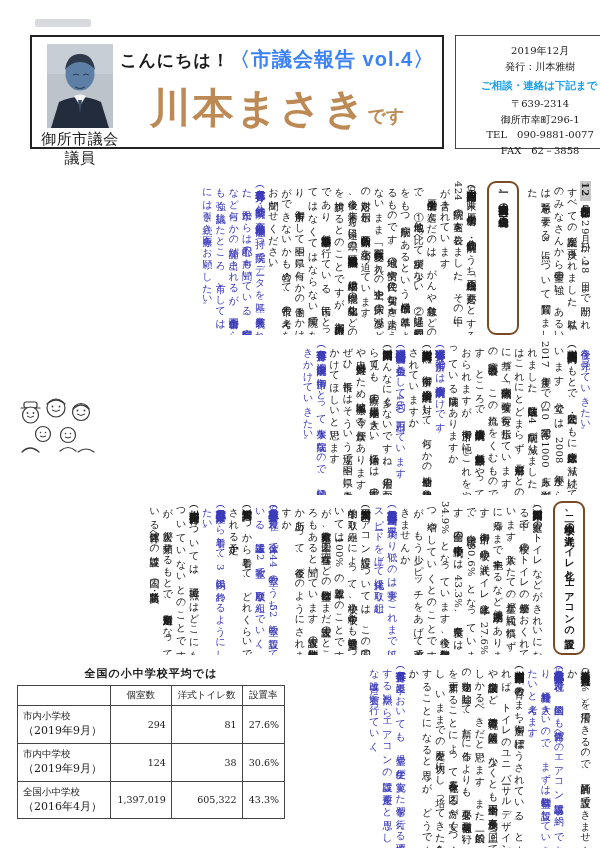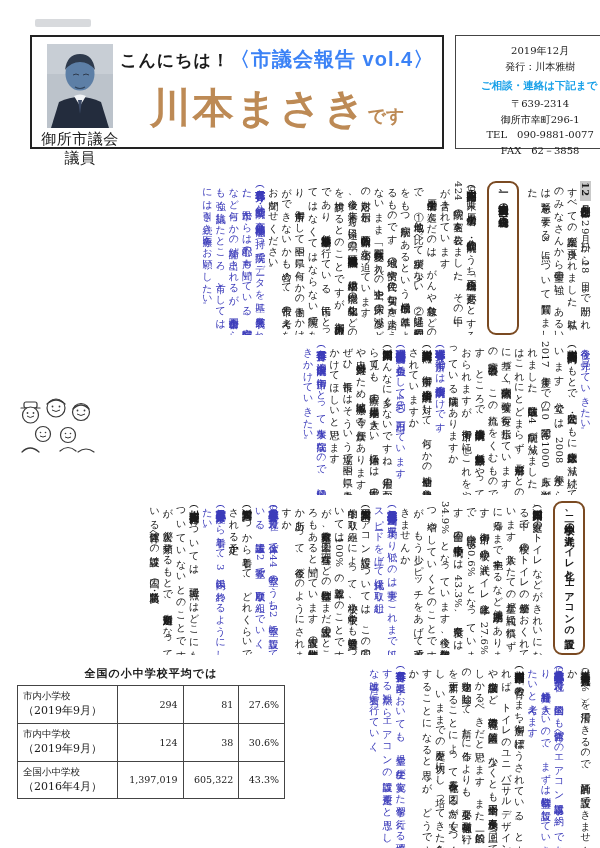--- a/index.html
+++ b/index.html
@@ -176,20 +176,26 @@
     <p class="para"><b class="plabel">（川本質問）</b><span>いつから着手して、どれくらいで完了される予定か。</span></p>
     <p class="para tone-a"><b class="plabel">（教育委員会答弁）</b><span>来年度から着手して、3年以内に終わるようにしたい。</span></p>
     <p class="para"><b class="plabel">（川本質問）</b><span>体育館については、現時点ではどこにもついていないとのことですが、災害が頻発するもとで、指定避難所となっている体育館への設置は、国の「緊急防災・</span></p>
   </div>
 
   <div class="strip-row s4wrap">
     <div class="tablebox">
       <div class="tbl-title">全国の小中学校平均では</div>
       <table class="toilet">
         <tbody>
+            <tr>
+          <th></th>
+          <th>個室数</th>
+          <th>洋式トイレ数</th>
+          <th>設置率</th>
+        </tr>
         <tr>
           <td class="rowlabel"><span>市内小学校</span><span class="rl-sub">（2019年9月）</span></td>
           <td class="num">294</td>
           <td class="num">81</td>
           <td class="num">27.6%</td>
         </tr>
         <tr>
           <td class="rowlabel"><span>市内中学校</span><span class="rl-sub">（2019年9月）</span></td>
           <td class="num">124</td>
           <td class="num">38</td>

